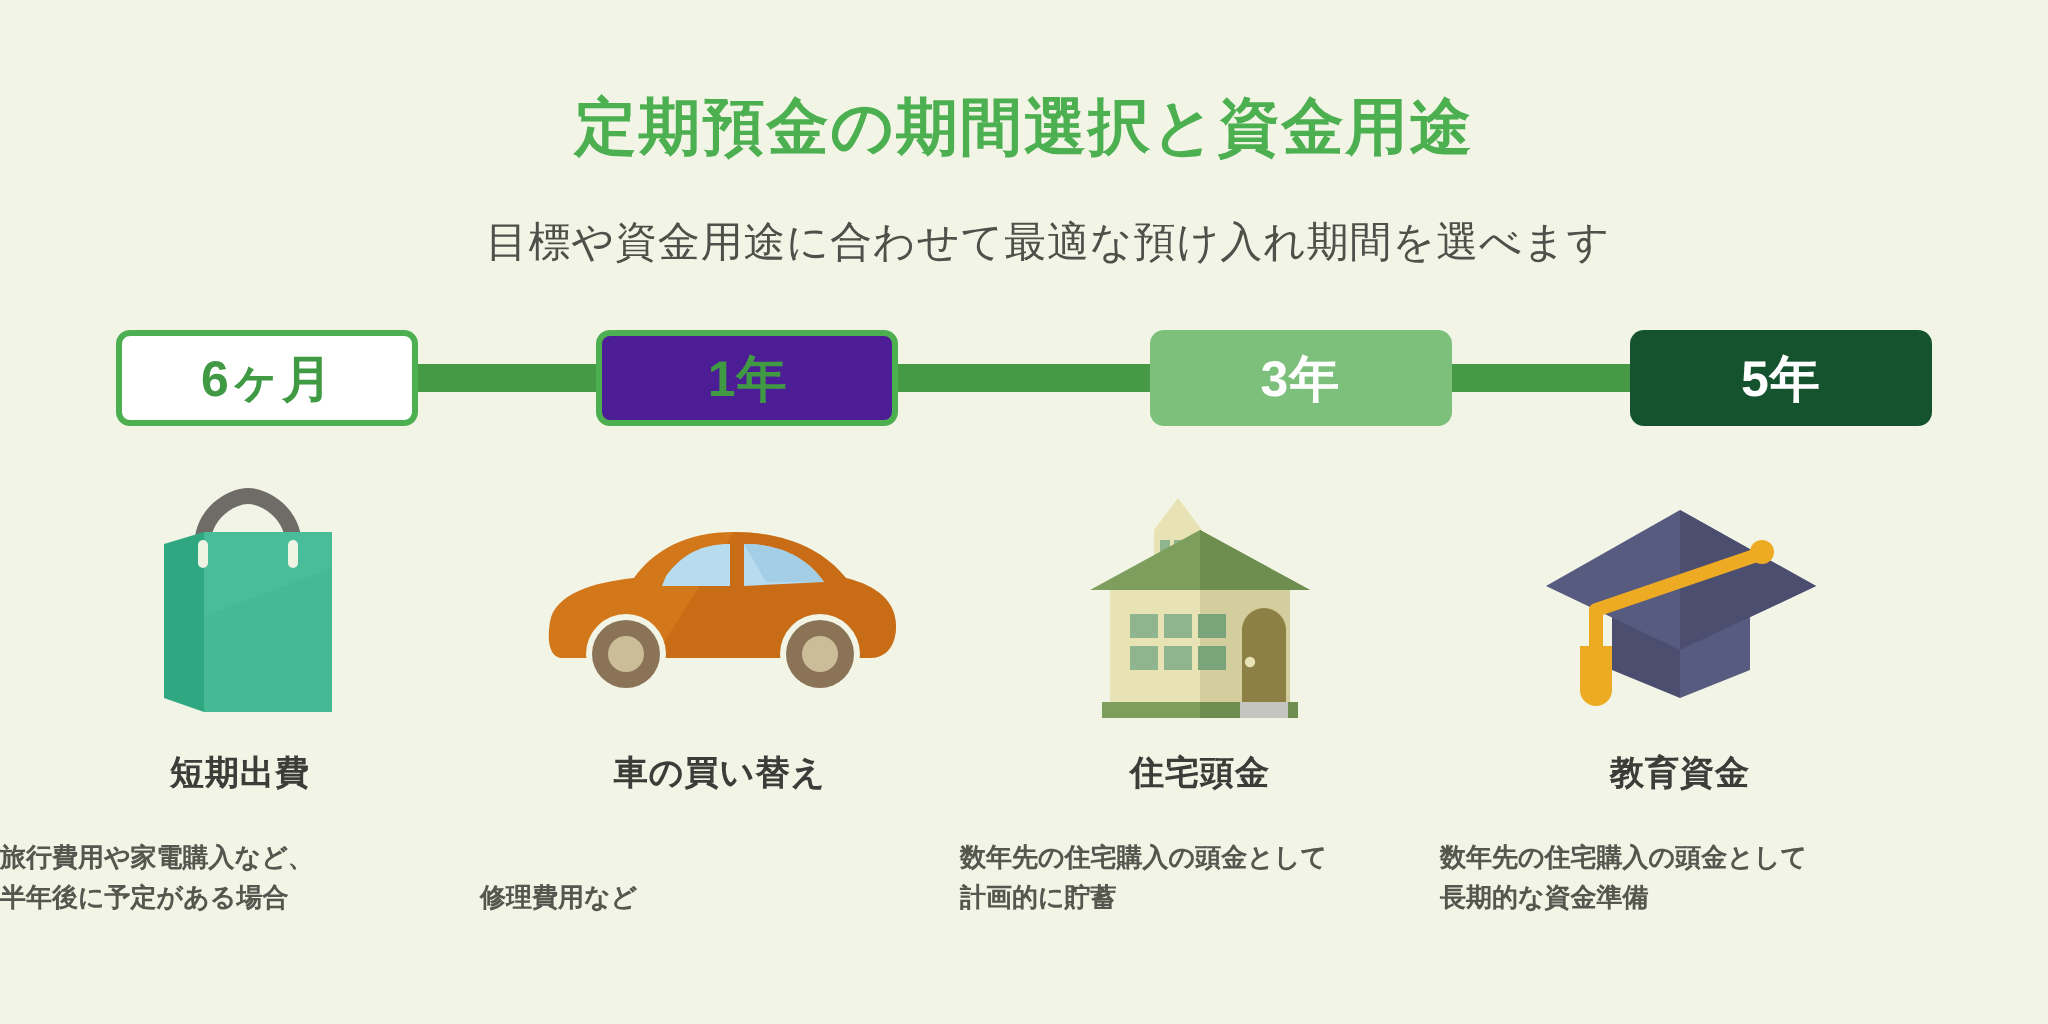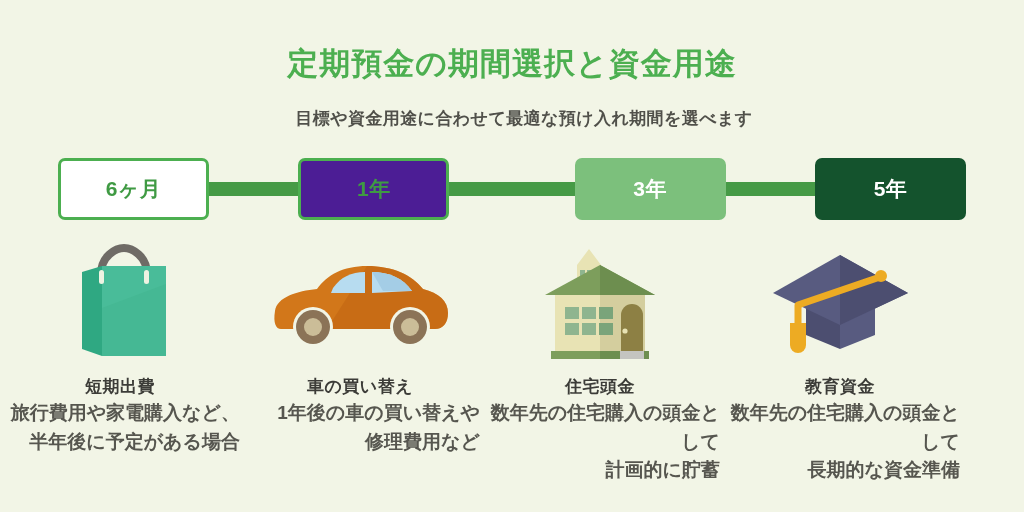--- a/index.html
+++ b/index.html
@@ -35,22 +35,22 @@
     padding-top: 29px;
     font-size: 31px;
     font-weight: bold;
     letter-spacing: 1px;
     color: #4caf50;
     line-height: 1.2;
   }
   .subtitle {
     margin: 0;
     padding-top: 11px;
-    font-size: 17px;
-    font-weight: bold;
+    font-size: 21px;
+    font-weight: normal;
     letter-spacing: 0.4px;
     color: #50504a;
     line-height: 1.2;
     padding-left: 24px;
   }
 
   
   .timeline {
     position: absolute;
     top: 158px;
@@ -73,27 +73,27 @@
     left: 0;
     width: 908px;
     height: 62px;
     display: flex;
     justify-content: space-between;
     align-items: center;
     z-index: 2;
   }
   .period-box {
     width: 151px;
-    height: 62px;
+    height: 48px;
     box-sizing: border-box;
     border-radius: 7px;
     display: flex;
     align-items: center;
     justify-content: center;
-    font-size: 21px;
+    font-size: 25px;
     font-weight: bold;
     letter-spacing: 0.5px;
   }
   .pb-1 {
     background: #ffffff;
     border: 3px solid #4caf50;
     color: #3f9a43;
   }
   .pb-2 {
     background: #4c1d95;
@@ -132,26 +132,26 @@
   }
   .col-title {
     font-size: 17px;
     font-weight: bold;
     color: #3c3c38;
     letter-spacing: 0.5px;
     line-height: 1.2;
     margin-top: 12px;
   }
   .col-desc {
-    font-size: 19px;
+    font-size: 13px;
     font-weight: bold;
     color: #56564f;
     line-height: 1.5;
-    text-align: right;
-    margin-top: 2px;
+    text-align: left;
+    margin-top: 22px;
     width: 240px;
   }
 </style>
 </head>
 <body>
 
 <div class="canvas">
 
   <div class="header">
     <h1 class="title">定期預金の期間選択と資金用途</h1>
@@ -215,21 +215,21 @@
           <circle cx="46" cy="74" r="20" fill="#f2f5e6"></circle>
           <circle cx="143" cy="74" r="20" fill="#f2f5e6"></circle>
           <circle cx="46" cy="74" r="17" fill="#8b7357"></circle>
           <circle cx="143" cy="74" r="17" fill="#8b7357"></circle>
           <circle cx="46" cy="74" r="9" fill="#cbbd98"></circle>
           <circle cx="143" cy="74" r="9" fill="#cbbd98"></circle>
         </svg>
       </div>
       <div class="col-title">車の買い替え</div>
       <div class="col-desc">
-        <span>1年後の車の買い替えや</span><br>
+        <br>
         <span>修理費用など</span>
       </div>
     </div>
 
     <div class="col">
       <div class="icon-wrap">
         <svg width="118" height="120" viewBox="0 0 118 120" aria-hidden="true">
 
           <path d="M36 22 L48 6 L60 22 Z" fill="#e8e3b4"></path>
           <rect x="36" y="22" width="24" height="28" fill="#e8e3b4"></rect>

